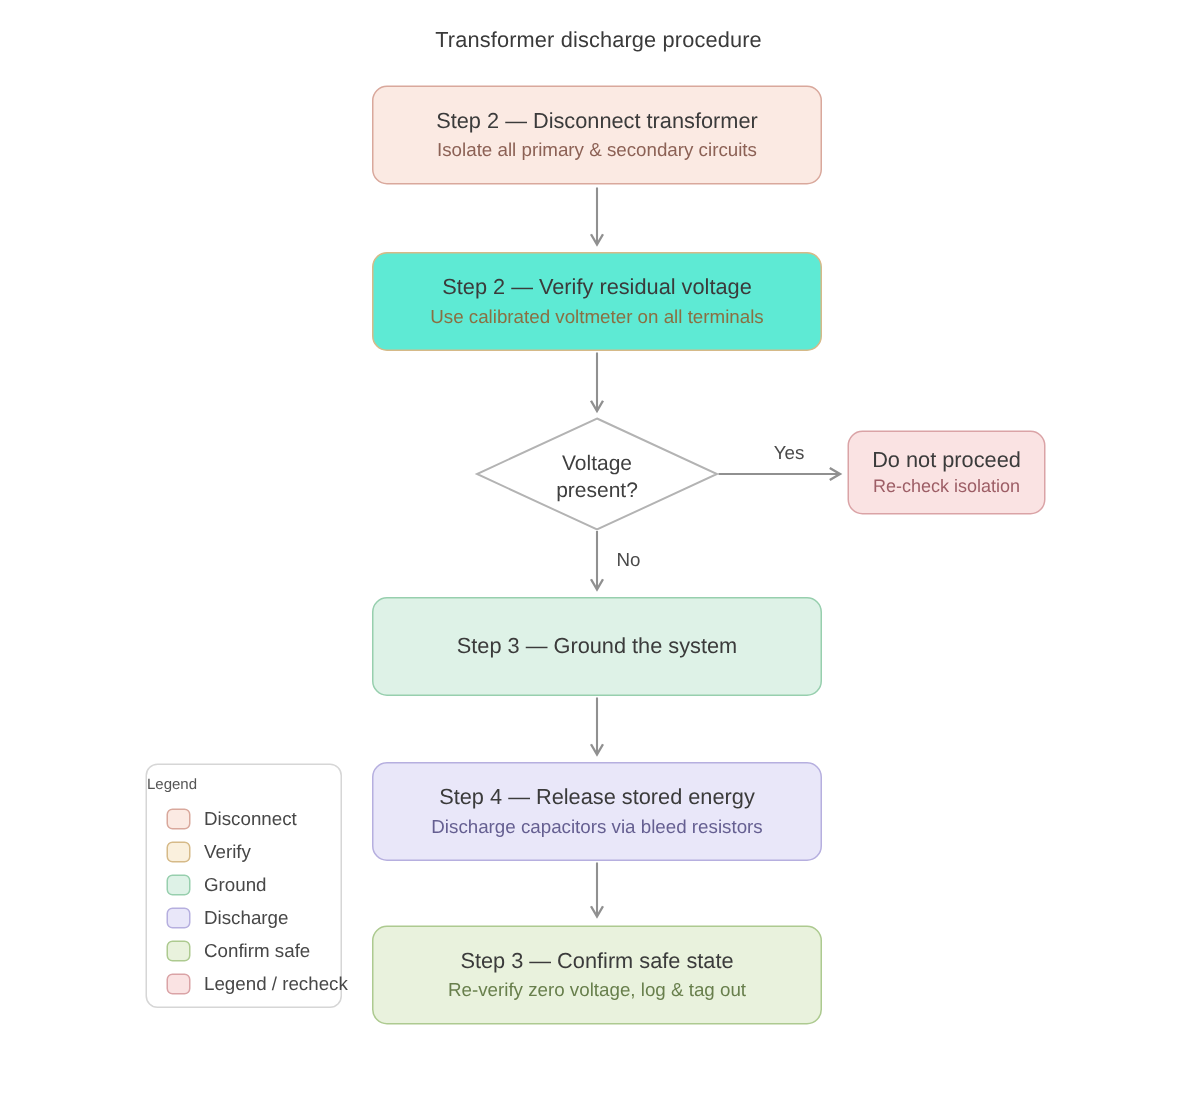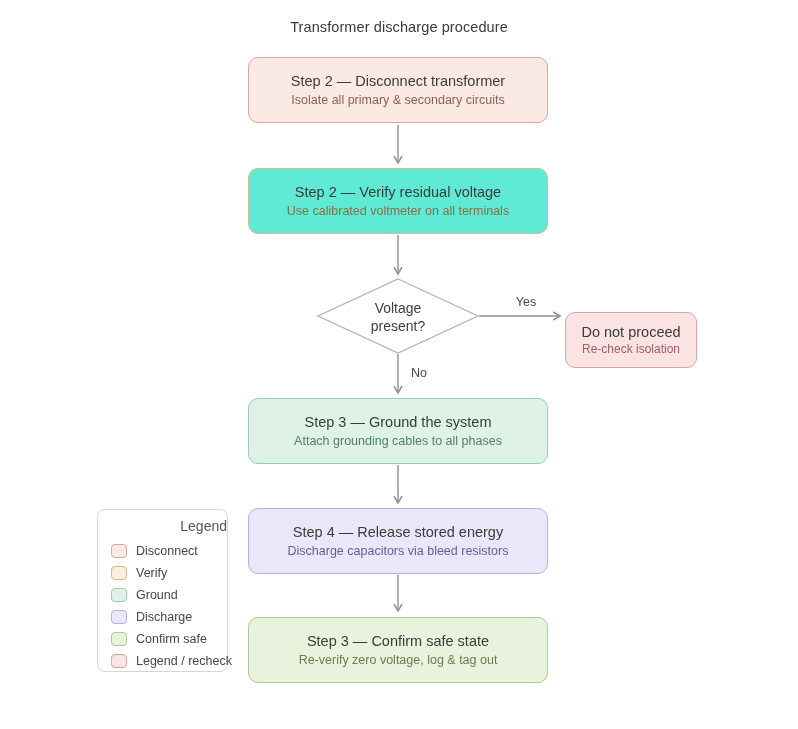--- a/index.html
+++ b/index.html
@@ -42,21 +42,21 @@
     text-align:center;font-size:14px;line-height:18px;color:#3f3f3f;
   }
   .edge-label{position:absolute;z-index:2;font-size:12.5px;color:#4a4a4a;}
   .edge-label.yes{left:508px;top:295px;width:36px;text-align:center;}
   .edge-label.no{left:411px;top:366px;}
   .legend{
     position:absolute;left:97px;top:509px;width:131px;height:163px;z-index:2;
     background:#ffffff;border:1px solid #d6d6d6;border-radius:8px;
     padding-top:8px;
   }
-  .legend-title{text-align:right;font-size:14px;color:#555555;margin-bottom:6px;}
+  .legend-title{text-align:left;font-size:10px;color:#555555;margin-bottom:6px;}
   .legend-item{
     display:flex;align-items:center;gap:9px;height:22px;padding-left:13px;
   }
   .legend-swatch{
     width:16px;height:14px;border:1px solid;border-radius:4px;flex:0 0 auto;
   }
   .legend-item-label{font-size:12.5px;color:#474747;white-space:nowrap;}
 </style>
 </head>
 <body>
@@ -91,28 +91,27 @@
   </div>
 
   <div class="decision-label">
     <div>Voltage</div>
     <div>present?</div>
   </div>
 
   <div class="edge-label yes">Yes</div>
   <div class="edge-label no">No</div>
 
-  <div class="abort" style="background-color: rgb(250, 227, 227); border-color: rgb(218, 163, 166); margin-top: 25px;">
+  <div class="abort" style="background-color: rgb(250, 227, 227); border-color: rgb(218, 163, 166);">
     <div class="abort-title">Do not proceed</div>
     <div class="abort-sub" style="color: rgb(157, 94, 102);">Re-check isolation</div>
   </div>
 
   <div class="step" style="top: 398px; background-color: rgb(222, 242, 231); border-color: rgb(151, 207, 174);">
     <div class="step-title">Step 3 — Ground the system</div>
-    <div class="step-sub" style="color: rgb(80, 128, 106);">Attach grounding cables to all phases</div>
   </div>
 
   <div class="step" style="top: 508px; background-color: rgb(233, 231, 249); border-color: rgb(182, 175, 223);">
     <div class="step-title">Step 4 — Release stored energy</div>
     <div class="step-sub" style="color: rgb(101, 95, 145);">Discharge capacitors via bleed resistors</div>
   </div>
 
   <div class="step" style="top: 617px; background-color: rgb(233, 242, 221); border-color: rgb(173, 202, 144);">
     <div class="step-title">Step 3 — Confirm safe state</div>
     <div class="step-sub" style="color: rgb(104, 127, 76);">Re-verify zero voltage, log &amp; tag out</div>

